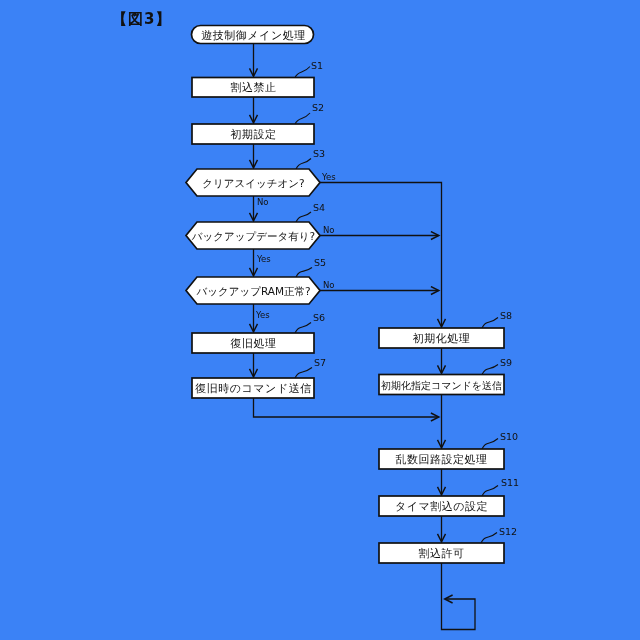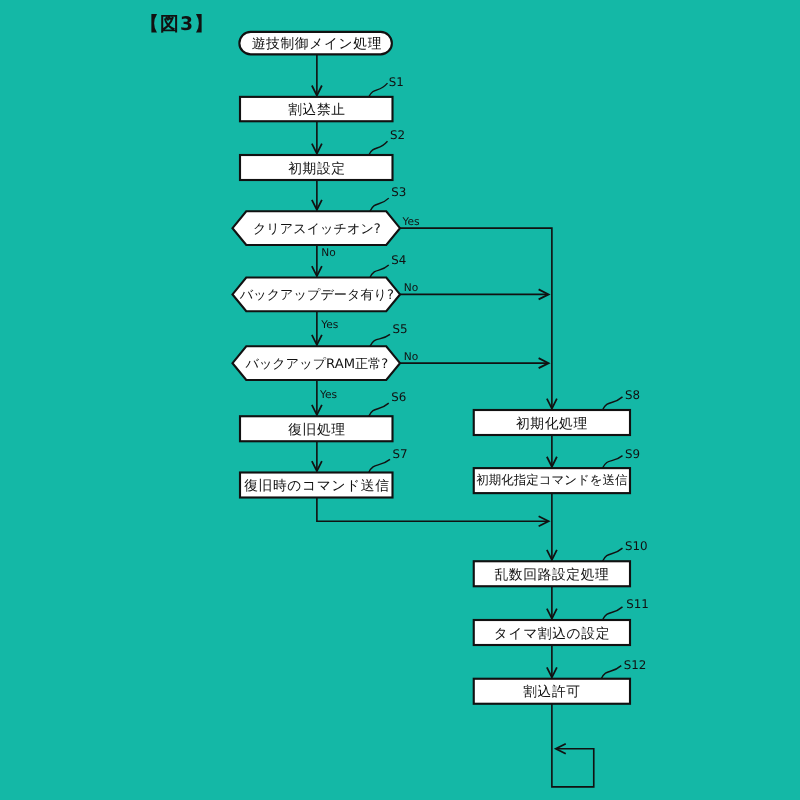--- a/index.html
+++ b/index.html
@@ -4,21 +4,21 @@
 <style>
   html, body {
     margin: 0;
     padding: 0;
     background: #ffffff;
   }
   .stage {
     position: relative;
     width: 640px;
     height: 640px;
-    background: #14b8a6;
+    background: #3b82f6;
     overflow: hidden;
   }
   svg {
     display: block;
   }
   text {
     font-family: "DejaVu Sans", "Liberation Sans", sans-serif;
     fill: #111111;
   }
   .fig-title {

